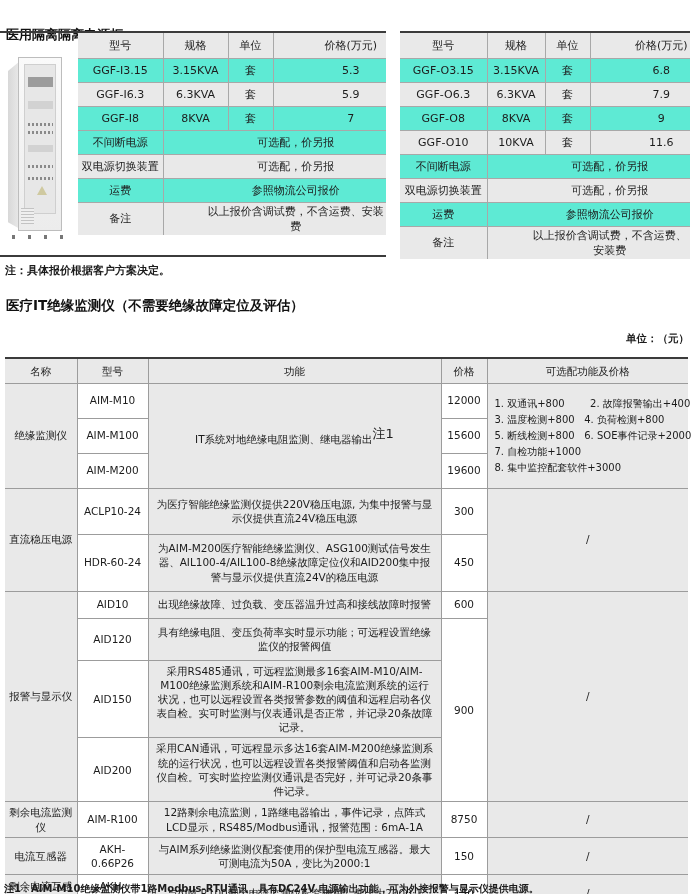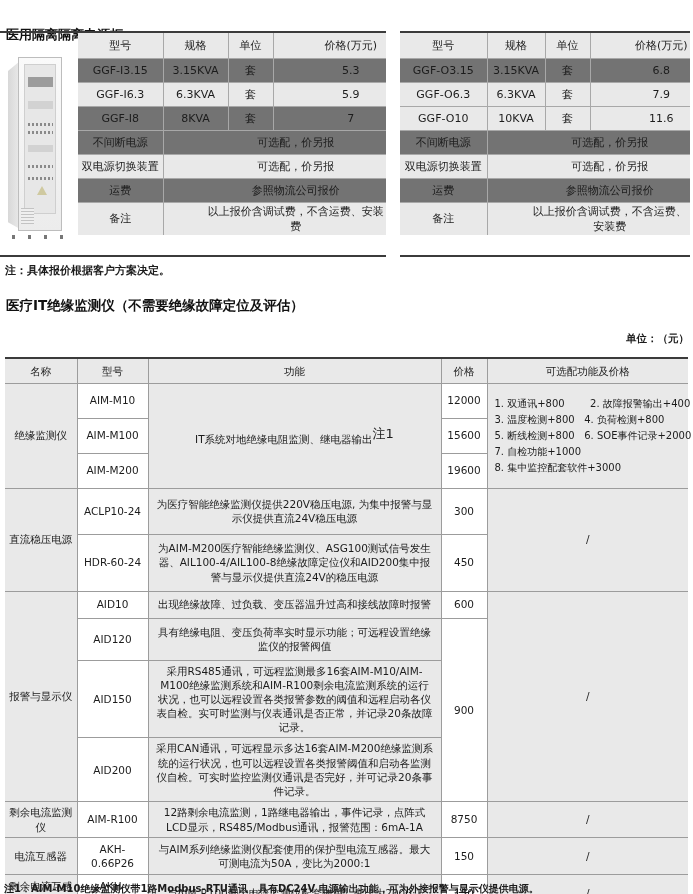--- a/index.html
+++ b/index.html
@@ -29,21 +29,21 @@
   .vent { position:absolute; left:2px; bottom:6px; width:13px; height:16px;
     background:repeating-linear-gradient(0deg,#c3c3c3 0 1px,#efefef 1px 3px); }
   .cab-feet { position:absolute; left:10px; top:188px; width:54px; height:4px;
     background:repeating-linear-gradient(90deg,#777 0 3px,transparent 3px 16px); }
 
   
   table { border-collapse:collapse; table-layout:fixed; }
   .ptable { position:absolute; top:0; font-size:11px; }
   #ptable-l { left:78px; width:308px; }
   #ptable-r { left:0; width:290px; }
-  .ptable th, .ptable td { border:1px solid #a8a8a8; text-align:center; vertical-align:middle; height:24px; padding:1px 2px; font-weight:normal; background:#737373; }
+  .ptable th, .ptable td { border:1px solid #a8a8a8; text-align:center; vertical-align:middle; height:24px; padding:1px 2px; font-weight:normal; background:#5eead4; }
   .ptable tr.g th, .ptable tr.g td { background:#e9e9e9; }
   .ptable tr:first-child th { border-top:none; height:25px; }
   .ptable tr:last-child td { border-bottom:none; }
   .ptable th:first-child, .ptable td:first-child { border-left:none; }
   .ptable th:last-child, .ptable td:last-child { border-right:none;padding-left:44px; }
 
   .note1 { position:absolute; left:5px; top:263px; font-size:11px; font-weight:700; }
   #title2 { top:297px; font-size:13.5px; }
   .unit-label { position:absolute; right:4px; top:332px; font-size:10.5px; font-weight:600; }
 
@@ -160,20 +160,26 @@
       <td>3.15KVA</td>
       <td>套</td>
       <td>6.8</td>
     </tr>
     <tr class="g">
       <td>GGF-O6.3</td>
       <td>6.3KVA</td>
       <td>套</td>
       <td>7.9</td>
     </tr>
+    <tr>
+      <td>GGF-O8</td>
+      <td>8KVA</td>
+      <td>套</td>
+      <td>9</td>
+    </tr>
     <tr class="g">
       <td>GGF-O10</td>
       <td>10KVA</td>
       <td>套</td>
       <td>11.6</td>
     </tr>
     <tr>
       <td>不间断电源</td>
       <td colspan="3">可选配，价另报</td>
     </tr>

